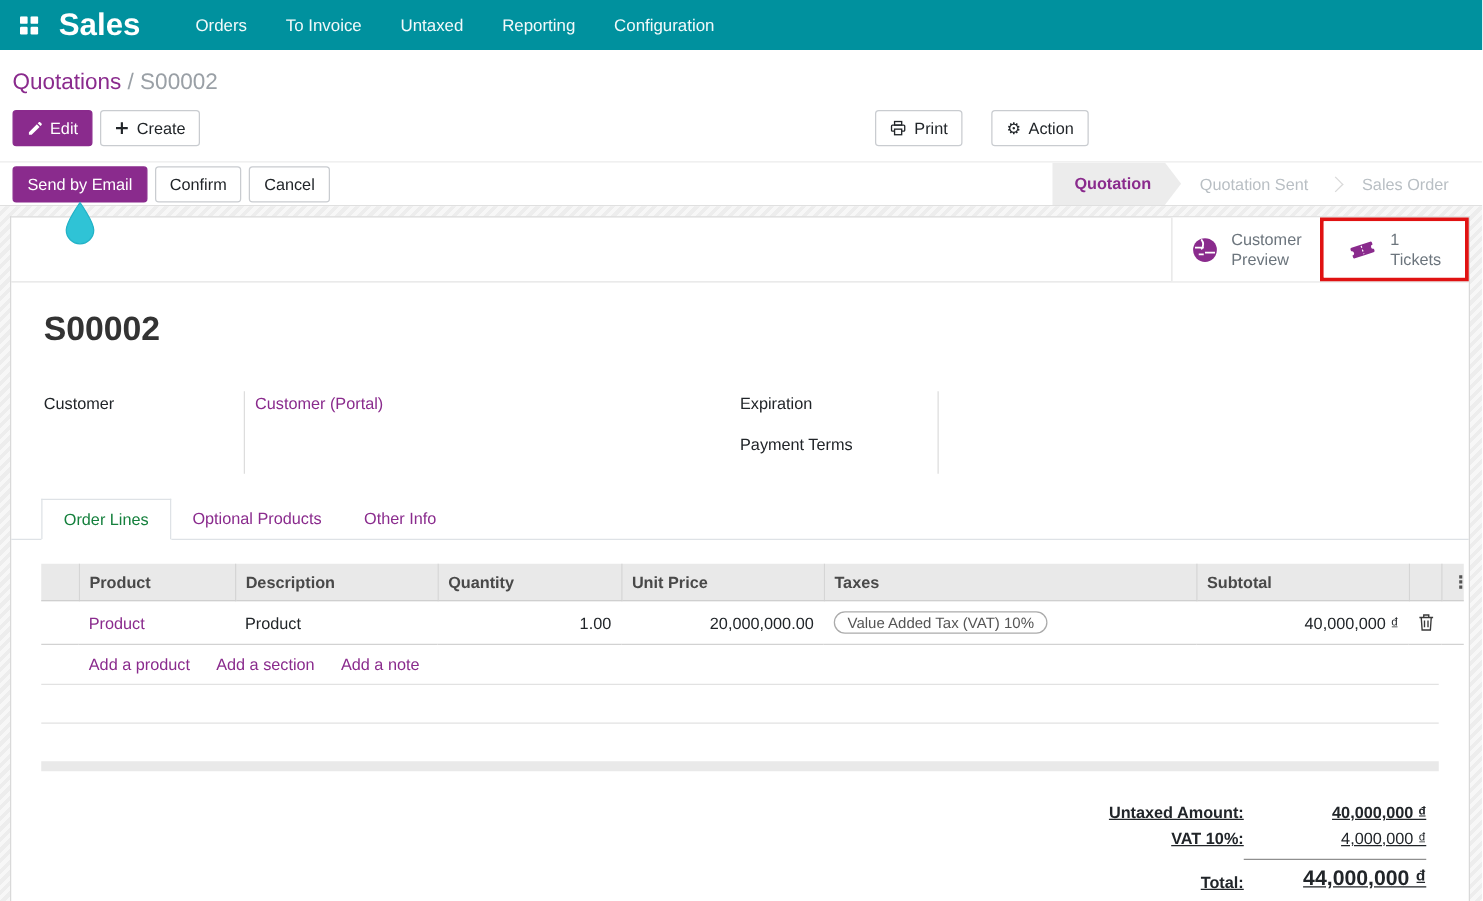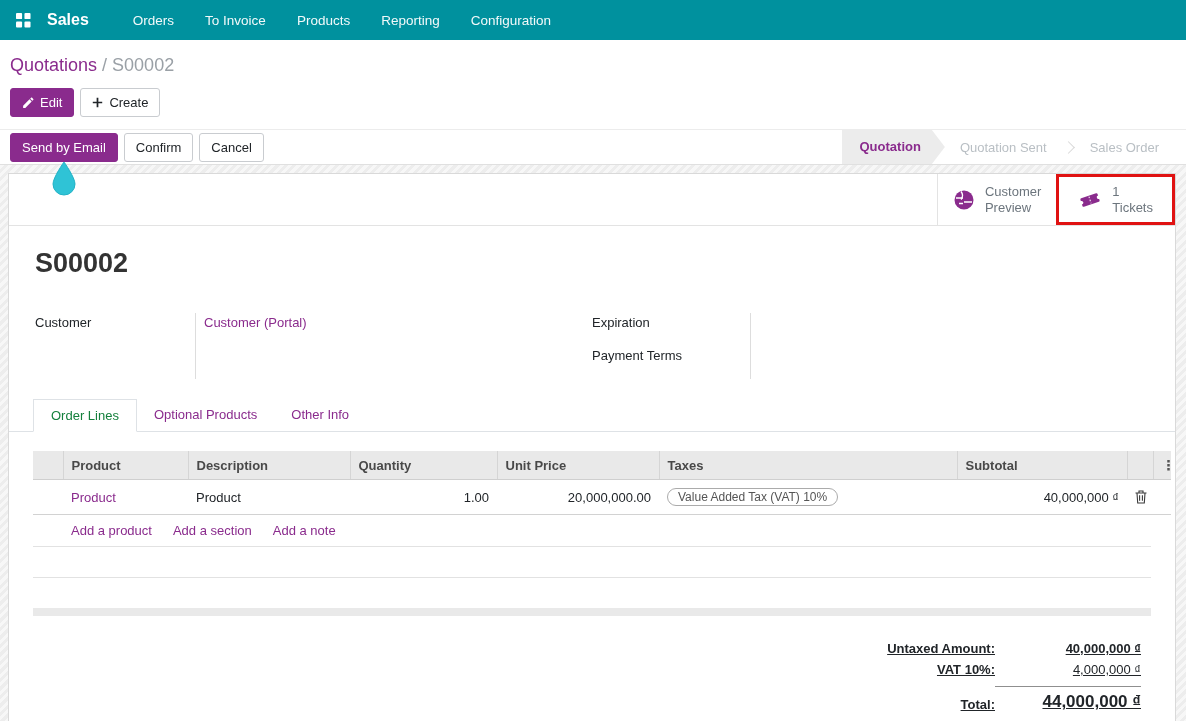--- a/index.html
+++ b/index.html
@@ -2,21 +2,21 @@
 <html><head>
 <meta charset="utf-8">
 <style>
   * { margin:0; padding:0; box-sizing:border-box; }
   body { font-family:"Liberation Sans","DejaVu Sans",sans-serif; background:#fff; }
   .page { position:relative; width:1186px; height:721px; overflow:hidden; background:#fff; font-size:13px; color:#212529; }
 
   
   .navbar { height:40px; background:#00919e; display:flex; align-items:center; padding:0 16px; }
   .nav-grid { margin-right:16px; display:flex; cursor:pointer; }
-  .app-name { color:#fff; font-size:16px; font-weight:700; margin-right:44px; cursor:pointer; }
+  .app-name { color:#fff; font-size:25px; font-weight:700; margin-right:44px; cursor:pointer; }
   .nav-menu { display:flex; gap:31px; }
   .nav-item { color:rgba(255,255,255,.95); font-size:13.5px; cursor:pointer; }
 
   
   .control-panel { background:#fff; padding:14px 10px 0 10px; }
   .breadcrumb { font-size:18px; line-height:22px; }
   .bc-parent { color:#8a2b8d; cursor:pointer; }
   .bc-sep, .bc-current { color:#9aa0a6; }
   .cp-buttons { display:flex; align-items:center; margin-top:12px; padding-bottom:12px; }
   .btn { display:inline-flex; align-items:center; gap:6px; font-size:13px; padding:5px 11px;
@@ -107,21 +107,21 @@
             <rect x="9" y="0" width="6.5" height="6.5" rx="1"></rect>
             <rect x="0" y="9" width="6.5" height="6.5" rx="1"></rect>
             <rect x="9" y="9" width="6.5" height="6.5" rx="1"></rect>
           </g>
         </svg>
     </span>
     <span class="app-name">Sales</span>
     <div class="nav-menu">
       <span class="nav-item">Orders</span>
       <span class="nav-item">To Invoice</span>
-      <span class="nav-item">Products</span>
+      <span class="nav-item">Untaxed</span>
       <span class="nav-item">Reporting</span>
       <span class="nav-item">Configuration</span>
     </div>
   </div>
 
   <div class="control-panel">
     <div class="breadcrumb">
       <span class="bc-parent">Quotations</span>
       <span class="bc-sep"> / </span>
       <span class="bc-current">S00002</span>
@@ -137,20 +137,37 @@
       </button>
       <span class="gap6"></span>
       <button class="btn">
         <span>
             <svg width="11" height="11" viewBox="0 0 14 14">
               <path d="M7 1v12M1 7h12" stroke="#212529" stroke-width="2.2"></path>
             </svg>
           </span>
         <span>Create</span>
       </button>
+      <div class="cp-right">
+        <button class="btn">
+          <span>
+              <svg width="13" height="13" viewBox="0 0 16 16" fill="none" stroke="#212529" stroke-width="1.3">
+                <rect x="4.5" y="1.5" width="7" height="3.5"></rect>
+                <rect x="1.5" y="5" width="13" height="6" rx="1"></rect>
+                <rect x="4.5" y="9" width="7" height="5.5" fill="#fff"></rect>
+              </svg>
+            </span>
+          <span>Print</span>
+        </button>
+        <span class="gap23"></span>
+        <button class="btn">
+          <span class="glyph">⚙</span>
+          <span>Action</span>
+        </button>
+      </div>
     </div>
   </div>
 
   <div class="statusbar">
     <div class="sb-left">
       <button class="btn btn-primary">Send by Email</button>
       <span class="gap6"></span>
       <button class="btn">Confirm</button>
       <span class="gap6"></span>
       <button class="btn">Cancel</button>

